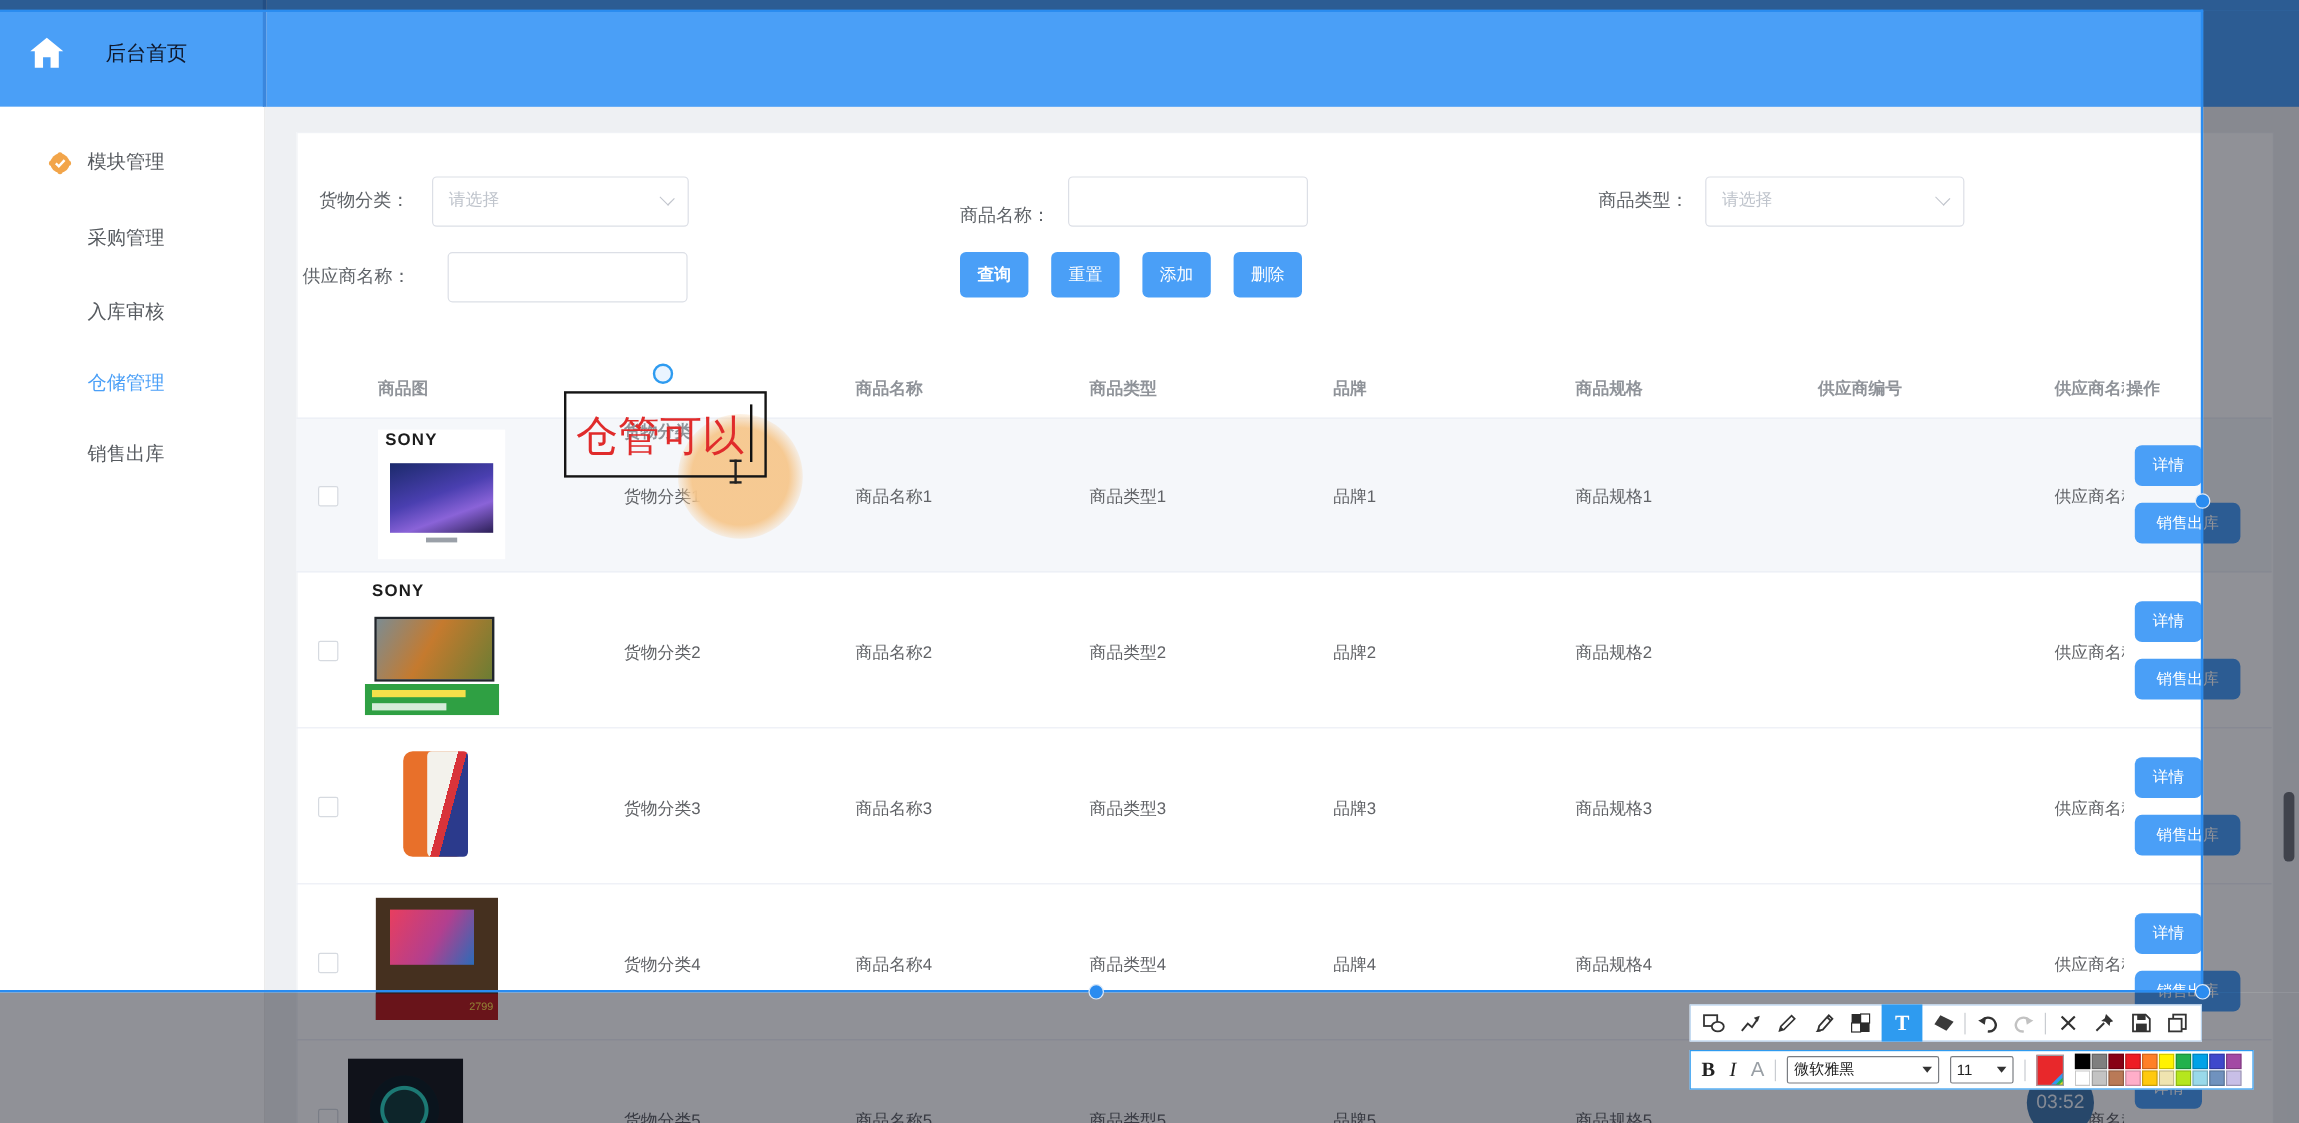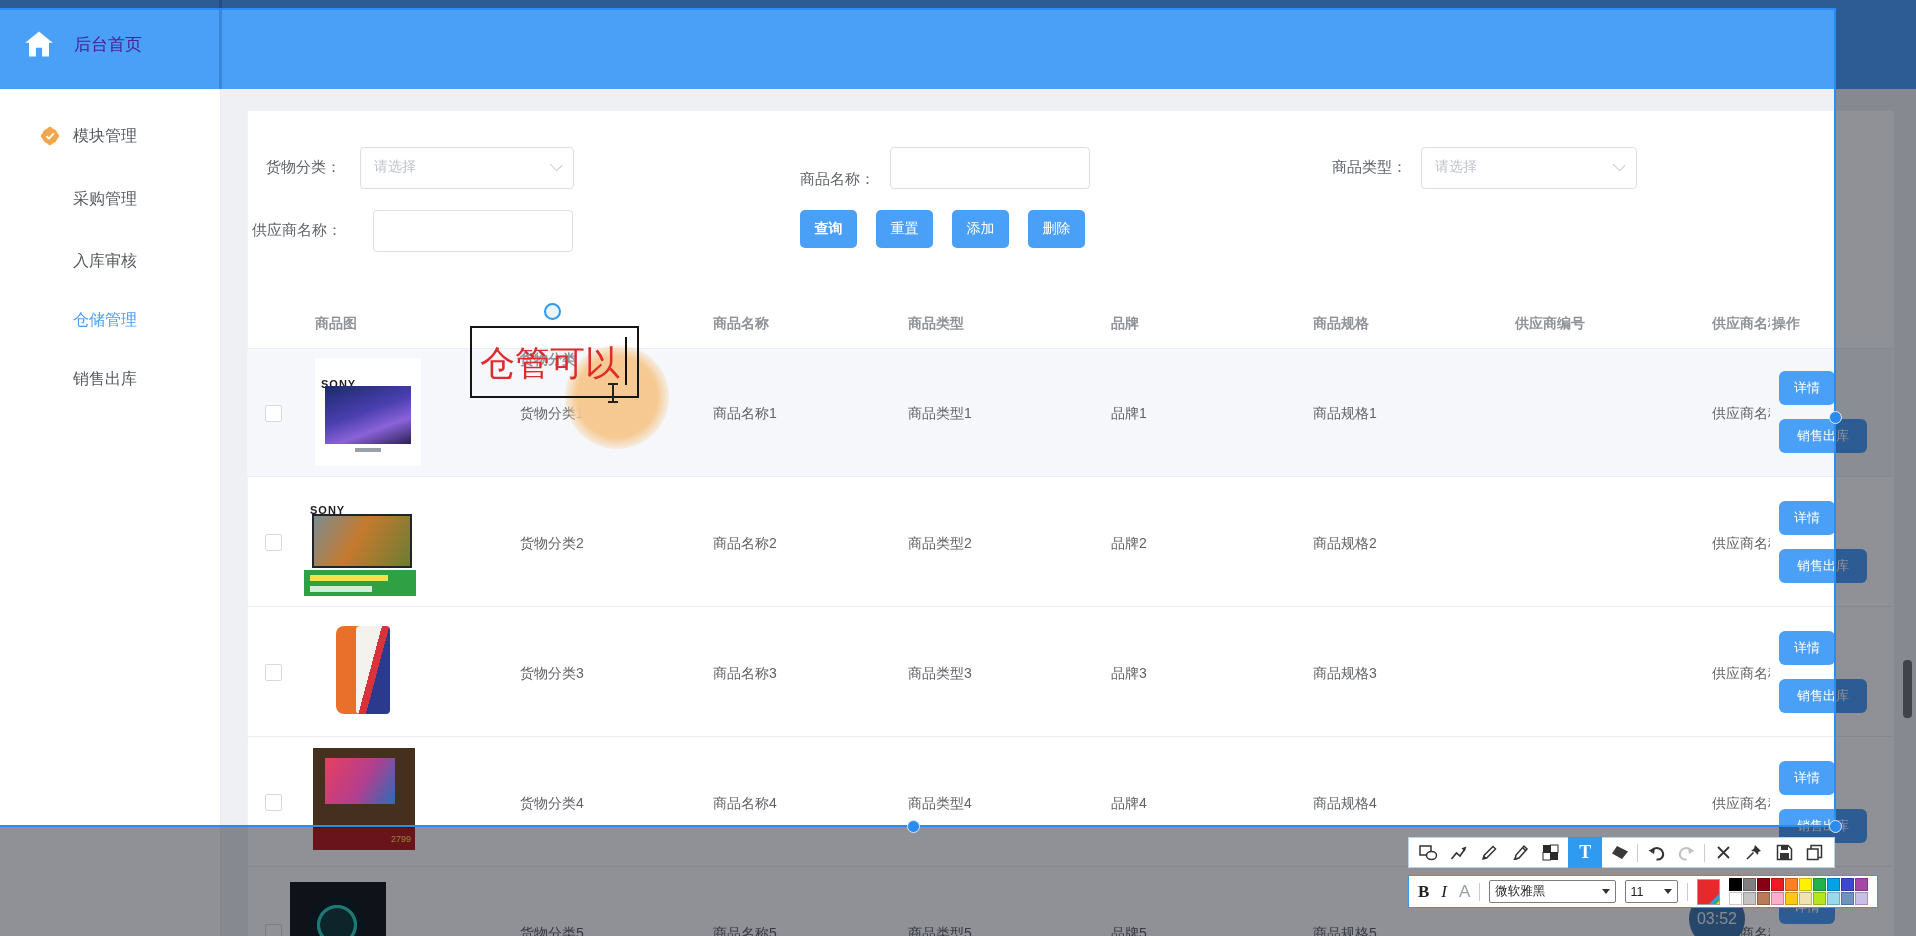--- a/index.html
+++ b/index.html
@@ -7,21 +7,21 @@
          font-family:"Liberation Sans","DejaVu Sans",sans-serif;color:#606266;}
   .abs{position:absolute;}
   
   #side-header{left:0;top:0;width:220px;height:89px;background:#4a9ff7;display:flex;align-items:center;z-index:1;}
   #side-sep{left:219px;top:0;width:3px;height:89px;background:#3a86dd;z-index:2;}
   #top-header{left:222px;top:0;width:1694px;height:89px;background:#4a9ff7;z-index:1;}
   #sidebar{left:0;top:89px;width:220px;height:847px;background:#fff;border-right:1px solid #ececec;z-index:1;}
   .side-item{position:absolute;left:0;width:220px;height:40px;line-height:40px;font-size:16px;color:#565a5f;cursor:pointer;}
   .side-item .lbl{position:absolute;left:73px;}
   .side-item.active{color:#4a9ff7;}
-  #home-label{color:#4c1d95;font-size:17px;position:absolute;left:74px;}
+  #home-label{color:#0f172a;font-size:17px;position:absolute;left:88px;}
   #username{color:#fff;font-size:20px;position:absolute;left:340px;top:31px;}
   #welcome{color:#fff;font-size:21px;letter-spacing:1px;position:absolute;left:1385px;top:30px;}
   #avatar{position:absolute;left:288px;top:29px;width:42px;height:42px;border-radius:50%;
           background:radial-gradient(circle at 50% 62%,#e9cdb4 0 46%,#f3f4f6 47%);overflow:hidden;border:1px solid #dfe8f2;}
   #avatar:before{content:"";position:absolute;left:4px;top:1px;width:34px;height:20px;border-radius:50% 50% 40% 40%;background:#3a3230;}
   #content-card{left:247px;top:110px;width:1646px;height:826px;background:#fff;border:1px solid #f0f2f6;z-index:1;}
   
   .flabel{position:absolute;font-size:15px;color:#5f6368;z-index:2;}
   .fbox{position:absolute;background:#fff;border:1px solid #dcdfe6;border-radius:4px;z-index:2;}
   .fbox .ph{position:absolute;left:13px;top:10px;font-size:14px;color:#bfc4cc;}
@@ -33,21 +33,21 @@
   #thead-line{left:247px;top:348px;width:1646px;height:1px;background:#ebeef5;z-index:2;}
   .row{position:absolute;left:247px;width:1646px;z-index:1;}
   .row .sep{position:absolute;left:0;bottom:0;width:100%;height:1px;background:#ebeef5;}
   .cell{position:absolute;font-size:14px;color:#606266;}
   .chk{position:absolute;width:15px;height:15px;border:1px solid #d6dae0;border-radius:2px;background:#fff;cursor:pointer;}
   .clip{overflow:hidden;white-space:nowrap;width:58px;}
   .act-btn{position:absolute;background:#4a9ff7;color:#fff;font-size:13px;border:none;border-radius:6px;height:34px;
            display:flex;align-items:center;justify-content:center;cursor:pointer;z-index:3;}
   
   .pimg{position:absolute;overflow:hidden;background:#fff;z-index:2;}
-  .pimg .brand{position:absolute;left:6px;top:20px;font-size:11px;font-weight:bold;color:#1c1c1c;letter-spacing:1px;text-align:right;}
+  .pimg .brand{position:absolute;left:6px;top:0;font-size:14px;font-weight:bold;color:#1c1c1c;letter-spacing:1px;text-align:right;}
   .tv1{position:absolute;left:10px;top:28px;width:86px;height:58px;background:linear-gradient(160deg,#1b2a6b 0%,#4a3fb0 45%,#8a63d8 70%,#2b1f55 100%);}
   .tv1:after{content:"";position:absolute;left:30px;bottom:-8px;width:26px;height:4px;background:#9aa0a8;}
   .tv2{position:absolute;left:8px;top:30px;width:96px;height:50px;background:linear-gradient(120deg,#7d8c91 0%,#c57a2e 45%,#6b7d33 100%);border:2px solid #20252b;}
   .banner{position:absolute;left:0;bottom:0;width:100%;height:26px;background:#2fa043;}
   .banner:before{content:"";position:absolute;left:6px;top:5px;width:70%;height:6px;background:#f5e04a;}
   .banner:after{content:"";position:absolute;left:6px;bottom:4px;width:55%;height:6px;background:#ffffff;opacity:.8;}
   .phone{position:absolute;left:14px;top:6px;width:52px;height:88px;border-radius:8px;background:#e8702a;}
   .phone-screen{position:absolute;right:8px;top:6px;width:34px;height:88px;border-radius:4px;
       background:linear-gradient(105deg,#f3f2ec 0 45%,#d8333a 45% 58%,#2b3a8c 58% 100%);}
   .deskpic{position:absolute;inset:0;background:#45301f;}

